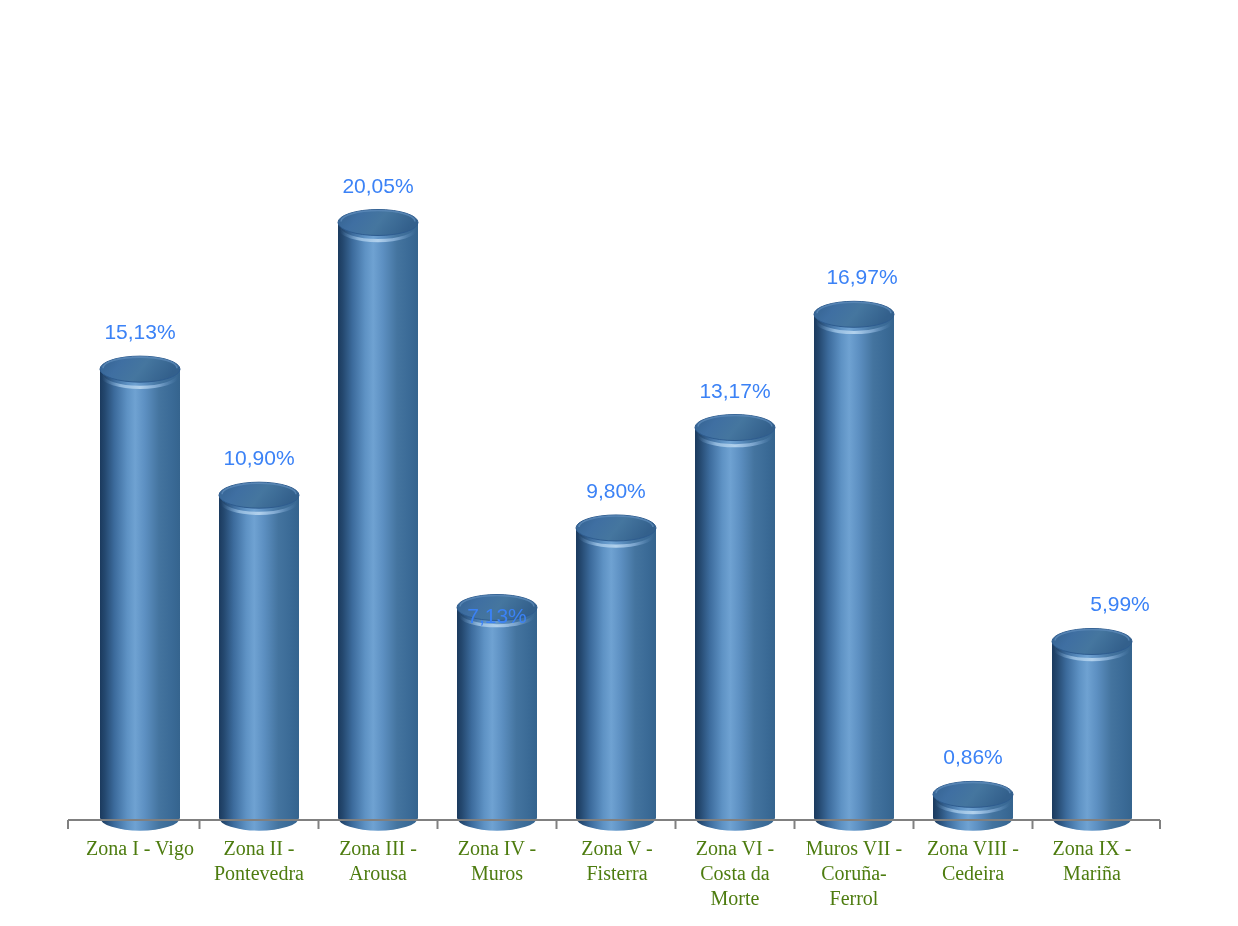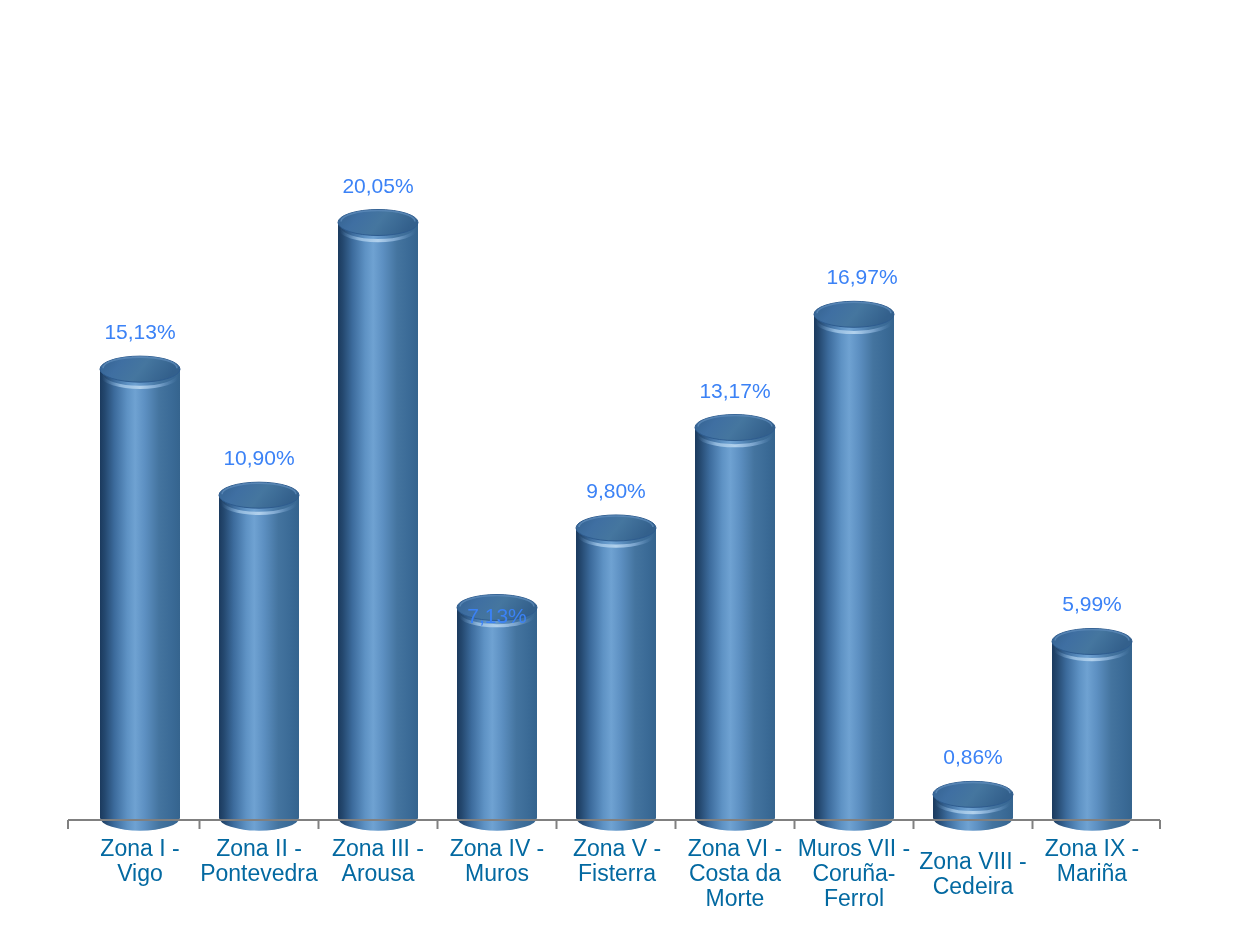--- a/index.html
+++ b/index.html
@@ -32,24 +32,24 @@
     text-align: center;
     font-family: "Liberation Sans", sans-serif;
     font-size: 21px;
     color: #3b82f6;
     white-space: nowrap;
     transform: translate(-50%, 0);
   }
   .cat-label {
     position: absolute;
     text-align: center;
-    font-family: Liberation Sans, sans-serif;
-    font-size: 23px;
+    font-family: Liberation Serif, serif;
+    font-size: 20px;
     line-height: 25px;
-    color: #0369a1;
+    color: #4d7c0f;
     transform: translate(-50%, 0);
   }
 </style>
 </head>
 <body>
 
 <div id="chart-root">
   <svg id="plot-svg" viewBox="0 0 1238 926" preserveAspectRatio="none" aria-hidden="true">
     <defs>
       <linearGradient id="cylBody" x1="0" y1="0" x2="1" y2="0">
@@ -185,21 +185,21 @@
   </svg>
   <div id="value-labels">
       <div class="value-label" style="left: 140px; top: 320.126px;">15,13%</div>
       <div class="value-label" style="left: 259px; top: 446.18px;">10,90%</div>
       <div class="value-label" style="left: 378px; top: 173.51px;">20,05%</div>
       <div class="value-label" style="left: 497px; top: 558.526px; margin-top: 45px;">7,13%</div>
       <div class="value-label" style="left: 616px; top: 478.96px;">9,80%</div>
       <div class="value-label" style="left: 735px; top: 378.534px;">13,17%</div>
       <div class="value-label" style="left: 854px; top: 265.294px; margin-left: 8px;">16,97%</div>
       <div class="value-label" style="left: 973px; top: 745.372px;">0,86%</div>
-      <div class="value-label" style="left: 1092px; top: 592.498px;">5,99%</div>
+      <div class="value-label" style="left: 1120px; top: 592.498px;">5,99%</div>
     </div>
   <div id="cat-labels">
       <div class="cat-label" style="left: 140px; top: 836px; width: 119px;">
         <div>Zona I - Vigo</div>
       </div>
       <div class="cat-label" style="left: 259px; top: 836px; width: 119px;">
         <div>Zona II -</div>
         <div>Pontevedra</div>
       </div>
       <div class="cat-label" style="left: 378px; top: 836px; width: 119px;">
@@ -217,21 +217,21 @@
       <div class="cat-label" style="left: 735px; top: 836px; width: 119px;">
         <div>Zona VI -</div>
         <div>Costa da</div>
         <div>Morte</div>
       </div>
       <div class="cat-label" style="left: 854px; top: 836px; width: 119px;">
         <div>Muros VII -</div>
         <div>Coruña-</div>
         <div>Ferrol</div>
       </div>
-      <div class="cat-label" style="left: 973px; top: 836px; width: 119px; margin-top: 13px;">
+      <div class="cat-label" style="left: 973px; top: 836px; width: 119px;">
         <div>Zona VIII -</div>
         <div>Cedeira</div>
       </div>
       <div class="cat-label" style="left: 1092px; top: 836px; width: 119px;">
         <div>Zona IX -</div>
         <div>Mariña</div>
       </div>
     </div>
 </div>
 

